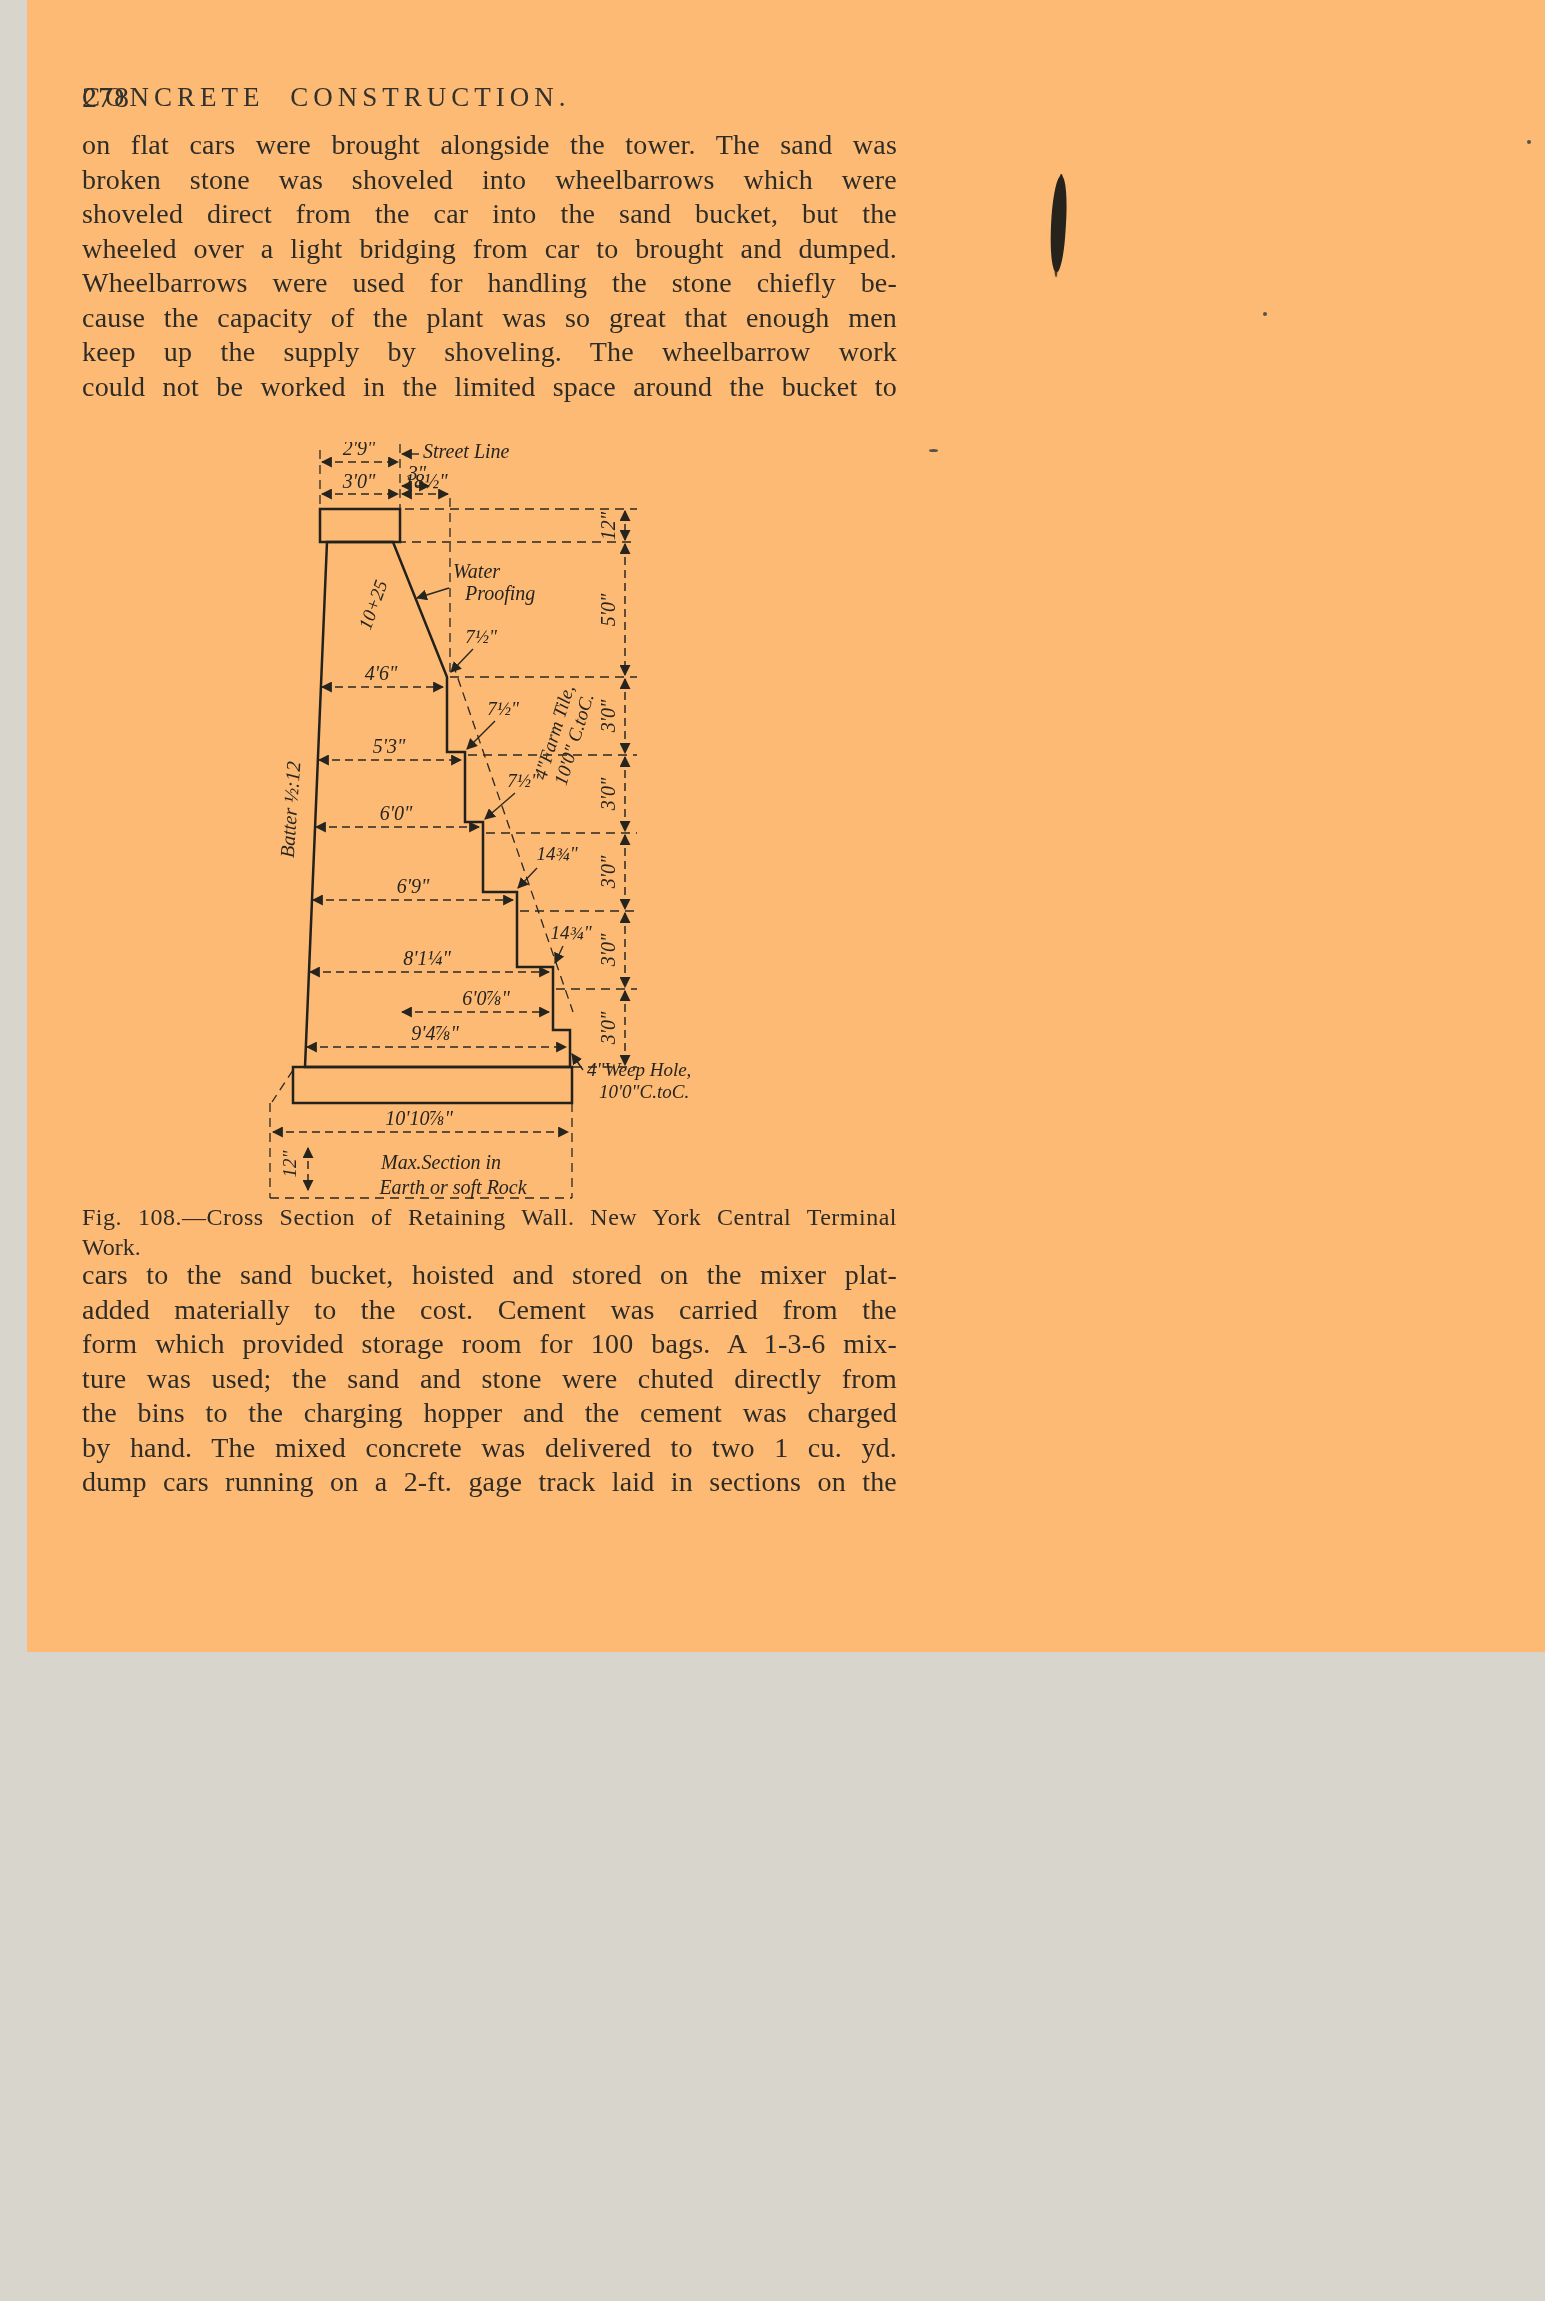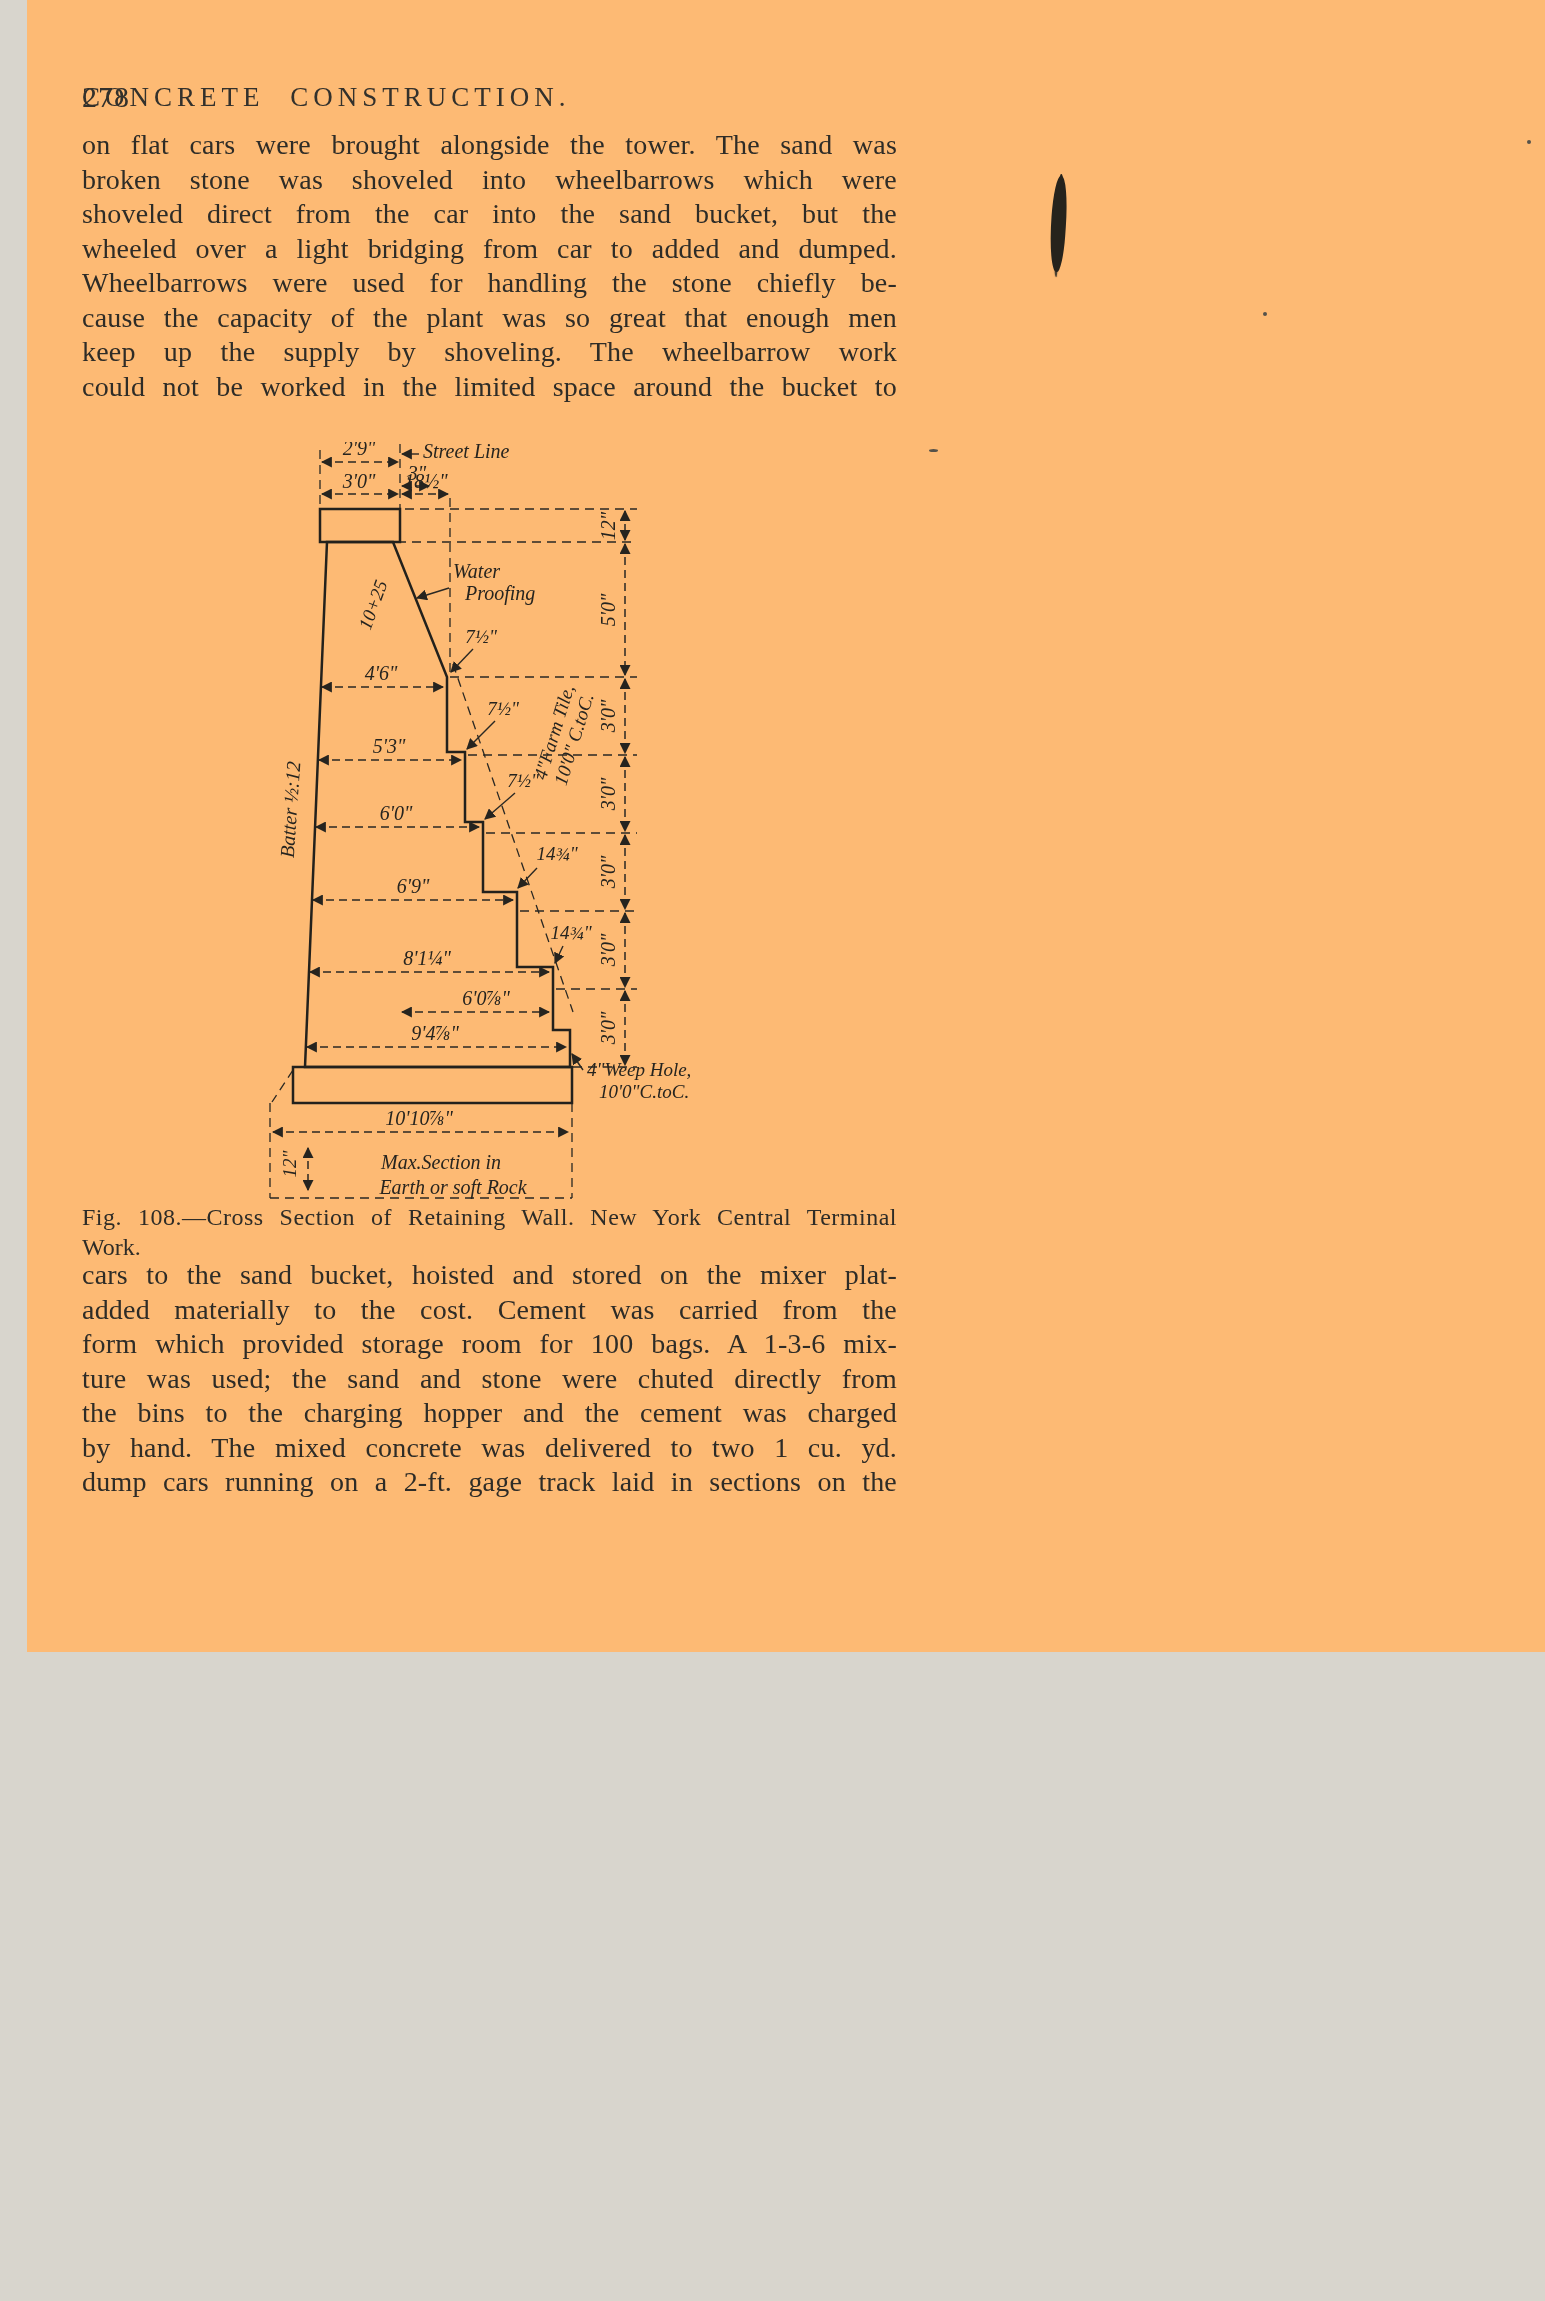--- a/index.html
+++ b/index.html
@@ -40,21 +40,21 @@
 
 <div class="page">
 
   <div class="pagenum">278</div>
   <div class="runhead">CONCRETE CONSTRUCTION.</div>
 
   <div class="para para1">
     <div class="jline">on flat cars were brought alongside the tower.  The sand was</div>
     <div class="jline">broken stone was shoveled into wheelbarrows which were</div>
     <div class="jline">shoveled direct from the car into the sand bucket, but the</div>
-    <div class="jline">wheeled over a light bridging from car to added and dumped.</div>
+    <div class="jline">wheeled over a light bridging from car to brought and dumped.</div>
     <div class="jline">Wheelbarrows were used for handling the stone chiefly be-</div>
     <div class="jline">cause the capacity of the plant was so great that enough men</div>
     <div class="jline">keep up the supply by shoveling.  The wheelbarrow work</div>
     <div class="jline">could not be worked in the limited space around the bucket to</div>
   </div>
 
   <svg class="fig" width="700" height="760" viewBox="0 0 700 760">
     <defs>
       <marker id="arr" viewBox="0 0 10 10" refX="9" refY="5" markerWidth="11" markerHeight="11" orient="auto-start-reverse" markerUnits="userSpaceOnUse">
         <path d="M0,0 L10,5 L0,10 z" fill="#26241f"></path>

